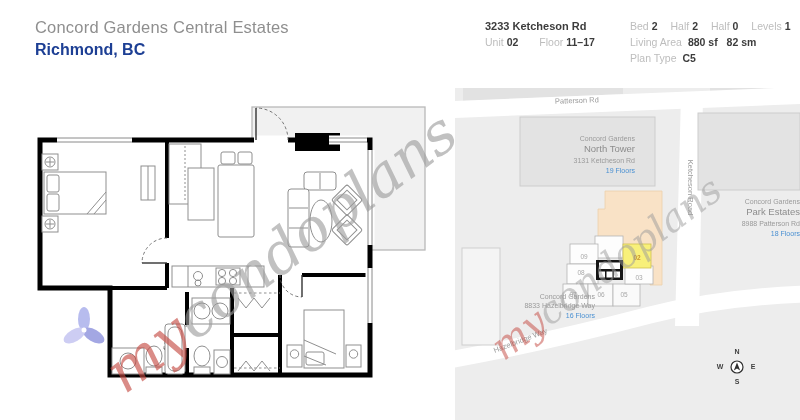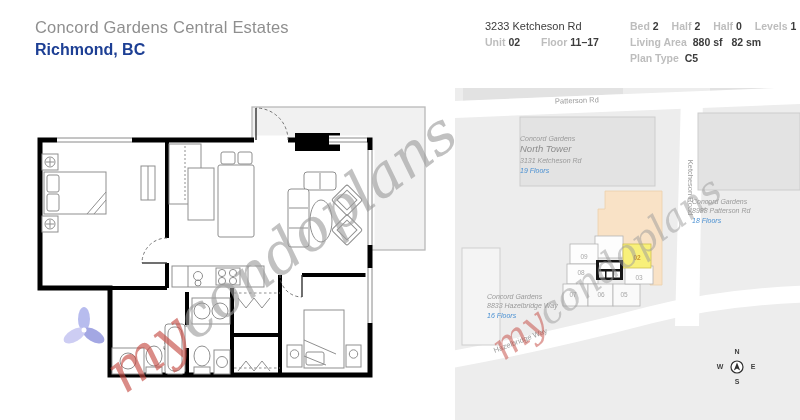--- a/index.html
+++ b/index.html
@@ -3,32 +3,32 @@
 <meta charset="utf-8">
 <style>
   html,body{margin:0;padding:0;}
   body{width:800px;height:420px;background:#ffffff;position:relative;overflow:hidden;
        font-family:"Liberation Sans",sans-serif;-webkit-font-smoothing:antialiased;}
   .abs{position:absolute;}
   
   #page-title{left:35px;top:18px;font-size:16.5px;color:#8f8f8f;letter-spacing:.2px;}
   #page-location{left:35px;top:41px;font-size:16px;font-weight:bold;color:#1d3f94;}
   
-  .addr{left:485px;top:20px;font-size:11px;font-weight:normal;color:#3c3c3c;}
+  .addr{left:485px;top:20px;font-size:11px;font-weight:bold;color:#3c3c3c;}
   .inforow{font-size:10.5px;color:#3c3c3c;white-space:nowrap;}
-  .inforow .lbl{color:#bdbdbd;font-weight:bold;margin-right:3px;}
+  .inforow .lbl{color:#bdbdbd;font-weight:normal;margin-right:3px;}
   .inforow .val{color:#3c3c3c;font-weight:bold;margin-right:10px;}
   
   .wm{pointer-events:none;font-family:"DejaVu Serif",serif;font-style:italic;white-space:nowrap;opacity:.62;}
   .wm .wm-my{color:#c4473f;}
   .wm .wm-rest{color:#9c9c9c;}
   #wm-plan{left:70px;top:218px;font-size:58px;transform:rotate(-37deg);}
   #wm-map{left:468px;top:246px;font-size:38px;transform:rotate(-37deg);opacity:.5;}
   
-  .bldg{position:absolute;text-align:left;line-height:1.35;color:#9a9a9a;font-size:7px;font-style:italic;}
+  .bldg{position:absolute;text-align:right;line-height:1.35;color:#9a9a9a;font-size:7px;}
   .bldg .bname{font-size:9.5px;color:#8d8d8d;display:block;}
   .bldg .brand,.bldg .baddr{display:block;}
   .bldg .floors{display:block;color:#4a90d2;}
   .roadlbl{position:absolute;color:#9a9a9a;font-size:7.5px;white-space:nowrap;}
   .unitnum{position:absolute;font-size:6.5px;color:#a8a8a8;transform:translate(-50%,-50%);}
   .unitnum.hl{color:#c9952e;font-weight:bold;}
   .compassletter{position:absolute;font-size:7px;font-weight:bold;color:#3f3f3f;transform:translate(-50%,-50%);}
 </style>
 </head>
 <body>
@@ -233,20 +233,21 @@
 <div class="roadlbl" style="left:492px;top:336px;transform:rotate(-21deg)">Hazelbridge Way</div>
 
 <div class="bldg" style="left:520px;top:134px;width:115px">
   <span class="brand">Concord Gardens</span>
   <span class="bname">North Tower</span>
   <span class="baddr">3131 Ketcheson Rd</span>
   <span class="floors">19 Floors</span>
 </div>
 <div class="bldg" style="left:692px;top:197px;width:108px">
   <span class="brand">Concord Gardens</span>
+  <span class="bname">Park Estates</span>
   <span class="baddr">8988 Patterson Rd</span>
   <span class="floors">18 Floors</span>
 </div>
 <div class="bldg" style="left:487px;top:292px;width:108px">
   <span class="brand">Concord Gardens</span>
   <span class="baddr">8833 Hazelbridge Way</span>
   <span class="floors">16 Floors</span>
 </div>
 
 <span class="unitnum" style="left:584px;top:256px">09</span>

